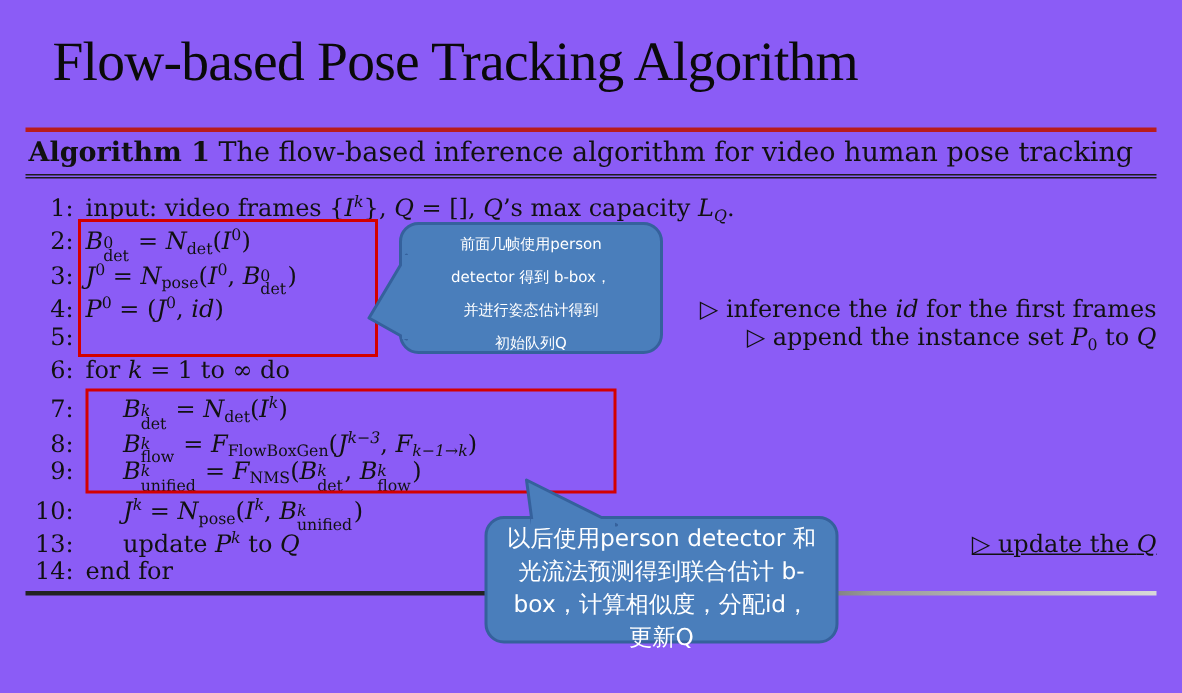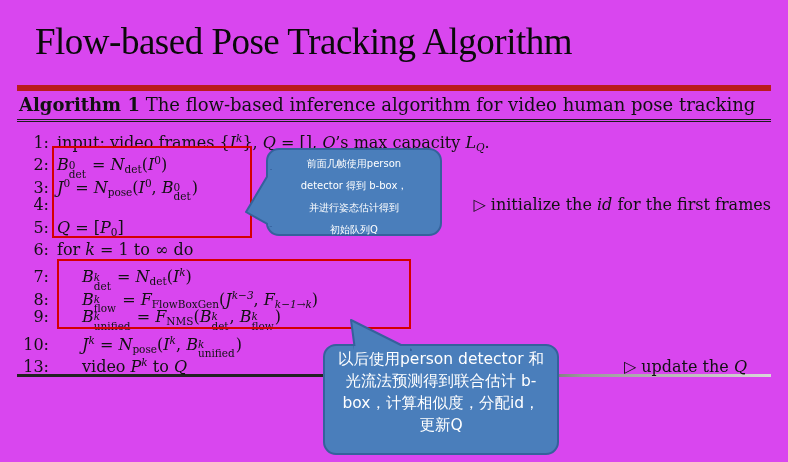--- a/index.html
+++ b/index.html
@@ -1,22 +1,22 @@
 <!DOCTYPE html>
 <html><head>
 <meta charset="utf-8">
 <style>
   html,body{margin:0;padding:0;background:#fff;}
-  .slide{position:relative;width:788px;height:462px;background:#d946ef;overflow:hidden;
+  .slide{position:relative;width:788px;height:462px;background:#8b5cf6;overflow:hidden;
          font-family:"DejaVu Serif","Liberation Serif",serif;color:#111;}
   .title{position:absolute;left:35px;top:20px;font-size:37px;font-weight:normal;margin:0;
          letter-spacing:-0.5px;white-space:nowrap;color:#0a0a0a;
          font-family:"Liberation Serif","DejaVu Serif",serif;}
   .algo{position:absolute;left:17px;top:85px;width:754px;}
-  .algo-header{border-top:6px solid #b91c1c;border-bottom:3px double #1c1c1c;
+  .algo-header{border-top:3px solid #b91c1c;border-bottom:3px double #1c1c1c;
                padding:3px 0 4px 2px;font-size:18px;white-space:nowrap;}
   .algo-header .bold{font-weight:bold;}
   .algo-body{padding-top:5px;font-size:16px;}
   .algo-line{display:flex;align-items:baseline;height:22.4px;line-height:22.4px;white-space:nowrap;}
   .lnum{width:32px;text-align:right;margin-right:8px;flex:0 0 auto;}
   .lcode{flex:0 0 auto;}
   .ind .lcode{padding-left:25px;}
   .lcomment{margin-left:auto;flex:0 0 auto;}
   .bold{font-weight:normal;}
   .it{font-style:italic;}
@@ -28,21 +28,21 @@
   .bottom-rule{height:3px;margin-top:1px;
      background:linear-gradient(to right,#222 0%,#222 58%,#9a9a9a 75%,#d8d8d8 100%);}
   .redbox{position:absolute;border:2px solid #d40000;background:transparent;}
   #redbox1{left:52px;top:146px;width:196px;height:88px;}
   #redbox2{left:57px;top:259px;width:350px;height:66px;}
   .callout{position:absolute;background:#4a7ebb;border:2px solid #35619c;border-radius:13px;
            color:#fff;text-align:center;box-sizing:border-box;
            font-family:"DejaVu Sans","Liberation Sans",sans-serif;}
   .callout .ctext{white-space:pre-line;display:block;}
   #callout1{left:266px;top:148px;width:176px;height:88px;font-size:10px;line-height:22px;padding-top:3px;}
-  #callout2{left:323px;top:344px;width:236px;height:111px;font-size:15.5px;line-height:22px;padding-top:2px;}
+  #callout2{left:323px;top:344px;width:236px;height:85px;font-size:15.5px;line-height:22px;padding-top:2px;}
   .pointer{position:absolute;overflow:visible;}
   #pointer1{left:-24px;top:18px;}
   #pointer2{left:22px;top:-29px;}
 </style>
 </head>
 <body>
 
 <div class="slide">
 
   <h1 class="title">Flow-based Pose Tracking Algorithm</h1>
@@ -60,25 +60,26 @@
         <div class="algo-line">
           <span class="lnum">2:</span>
           <span class="lcode"><span class="it">B</span><span class="ss"><span class="">0</span><span>det</span></span><span class=""> = </span><span class="cal">N</span><span class="sub">det</span><span class="">(</span><span class="it">I</span><span class="sup">0</span><span class="">)</span></span>
         </div>
         <div class="algo-line">
           <span class="lnum">3:</span>
           <span class="lcode"><span class="cal">J</span><span class="sup">0</span><span class=""> = </span><span class="cal">N</span><span class="sub">pose</span><span class="">(</span><span class="it">I</span><span class="sup">0</span><span class="">, </span><span class="it">B</span><span class="ss"><span class="">0</span><span>det</span></span><span class="">)</span></span>
         </div>
         <div class="algo-line">
           <span class="lnum">4:</span>
-          <span class="lcomment"><span class="">▷ initialize the </span><span class="it">id</span><span class=""> for the first frames</span></span>
+          <span class="lcode"><span class="cal">P</span><span class="sup">0</span><span class=""> = (</span><span class="cal">J</span><span class="sup">0</span><span class="">, </span><span class="it">id</span><span class="">)</span></span>
+          <span class="lcomment"><span class="">▷ inference the </span><span class="it">id</span><span class=""> for the first frames</span></span>
         </div>
         <div class="algo-line">
           <span class="lnum">5:</span>
-          <span class="lcode"><span class="it">Q</span><span class=""> = [</span><span class="cal">P</span><span class="sub">0</span><span class="">]</span></span>
+          <span class="lcomment"><span class="">▷ append the instance set </span><span class="cal">P</span><span class="sub">0</span><span class=""> to </span><span class="it">Q</span></span>
         </div>
         <div class="algo-line">
           <span class="lnum">6:</span>
           <span class="lcode"><span class="bold">for </span><span class="it">k</span><span class=""> = 1 </span><span class="bold">to</span><span class=""> ∞ </span><span class="bold">do</span></span>
         </div>
         <div class="algo-line ind">
           <span class="lnum">7:</span>
           <span class="lcode"><span class="it">B</span><span class="ss"><span class="it">k</span><span>det</span></span><span class=""> = </span><span class="cal">N</span><span class="sub">det</span><span class="">(</span><span class="it">I</span><span class="sup it">k</span><span class="">)</span></span>
         </div>
         <div class="algo-line ind">
@@ -88,22 +89,26 @@
         <div class="algo-line ind">
           <span class="lnum">9:</span>
           <span class="lcode"><span class="it">B</span><span class="ss"><span class="it">k</span><span>unified</span></span><span class=""> = </span><span class="cal">F</span><span class="sub">NMS</span><span class="">(</span><span class="it">B</span><span class="ss"><span class="it">k</span><span>det</span></span><span class="">, </span><span class="it">B</span><span class="ss"><span class="it">k</span><span>flow</span></span><span class="">)</span></span>
         </div>
         <div class="algo-line ind">
           <span class="lnum">10:</span>
           <span class="lcode"><span class="cal">J</span><span class="sup it">k</span><span class=""> = </span><span class="cal">N</span><span class="sub">pose</span><span class="">(</span><span class="it">I</span><span class="sup it">k</span><span class="">, </span><span class="it">B</span><span class="ss"><span class="it">k</span><span>unified</span></span><span class="">)</span></span>
         </div>
         <div class="algo-line ind">
           <span class="lnum">13:</span>
-          <span class="lcode"><span class="">video </span><span class="cal">P</span><span class="sup it">k</span><span class=""> to </span><span class="it">Q</span></span>
-          <span class="lcomment" style="margin-right: 24px;"><span class="">▷ update the </span><span class="it">Q</span></span>
+          <span class="lcode"><span class="">update </span><span class="cal">P</span><span class="sup it">k</span><span class=""> to </span><span class="it">Q</span></span>
+          <span class="lcomment" style=" text-decoration: underline;"><span class="">▷ update the </span><span class="it">Q</span></span>
+        </div>
+        <div class="algo-line">
+          <span class="lnum">14:</span>
+          <span class="lcode"><span class="bold">end for</span></span>
         </div>
       </div>
     <div class="bottom-rule"></div>
   </div>
 
   <div class="redbox" id="redbox1" style="border-color: rgb(212, 0, 0);"></div>
   <div class="redbox" id="redbox2" style="border-color: rgb(212, 0, 0);"></div>
 
   <div class="callout" id="callout1" style="background: rgb(74, 126, 187); border-color: rgb(53, 97, 156); color: rgb(255, 255, 255);">
     <svg class="pointer" id="pointer1" width="28" height="62">

